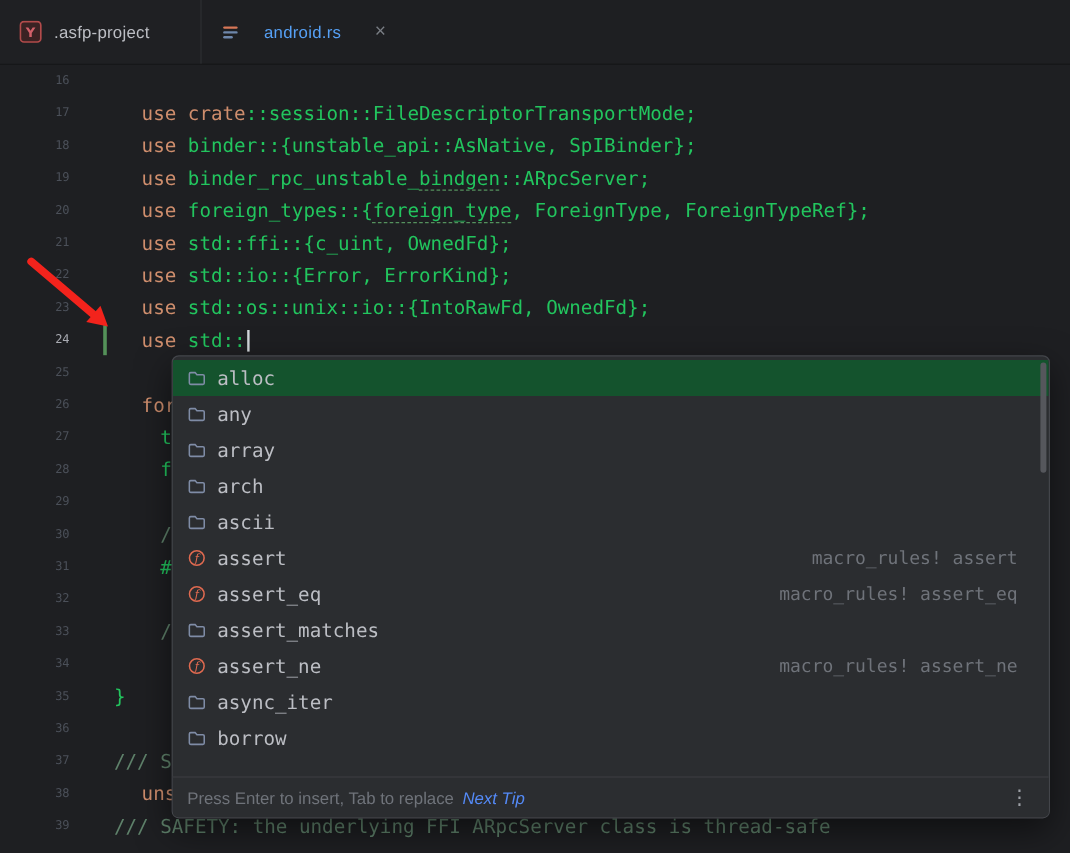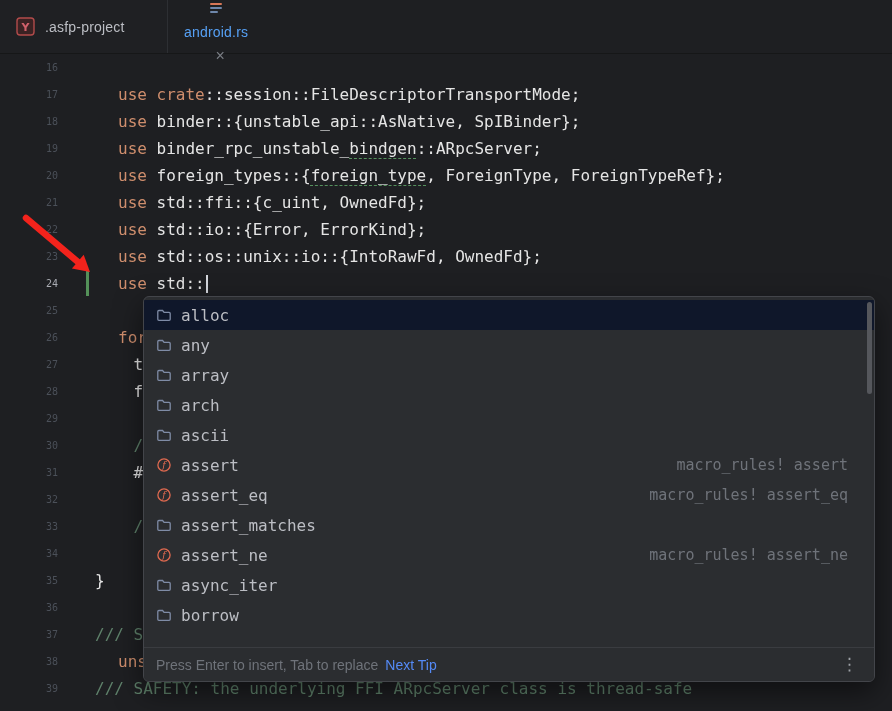--- a/index.html
+++ b/index.html
@@ -14,41 +14,41 @@
   .window { position:absolute; inset:0; }
 
   
   .tabbar {
     position:absolute; top:0; left:0; width:892px; height:54px;
     background:#1e1f22; display:flex; align-items:stretch;
     border-bottom:1px solid #161718; z-index:2;
   }
   .tab { display:flex; align-items:center; padding:0 16px; position:relative; cursor:default; }
   .tab-project { background:#1f2023; border-right:1px solid #2d2f33; min-width:168px; gap:10px; }
-  .tab-active  { gap:8px;flex-direction:column; }
+  .tab-active  { gap:20px; }
   .tlabel { font-size:14px; color:#bcbec4; letter-spacing:.2px; }
   .tab-active .tlabel { color:#56a0f5; }
   .tclose { font-size:16px; color:#7a7e85; margin-left:8px; line-height:1; }
   .ticon { display:flex; align-items:center; }
 
   
   .editor {
     position:absolute; top:54px; left:0; right:0; bottom:0;
     font-family:"DejaVu Sans Mono", monospace; font-size:16px;
     z-index:1; overflow:hidden;
   }
   .line { display:flex; height:27px; align-items:center; position:relative; white-space:pre; }
   .ln {
     width:58px; flex:0 0 58px; text-align:right;
     font-size:10px; color:#4b5059; user-select:none;
   }
   .ln.cur { color:#a9abb2; }
   .lc { margin-left:37px; white-space:pre; }
   .c-kw { color:#cf8e6d;margin-left:23px; }
-  .c-tx { color:#e5e5e5; }
+  .c-tx { color:#22c55e; }
   .c-cm { color:#5f826b; }
   .squig {
     text-decoration:underline dashed #55915e 1px;
     text-underline-offset:4px;
   }
   .vcs { position:absolute; left:86px; top:1px; bottom:1px; width:3px; background:#549159; }
   .caret { display:inline-block; width:2px; height:18px; background:#d4d7dd; vertical-align:-4px; margin-left:1px; }
 
   
   .popup {
@@ -56,35 +56,35 @@
     background:#2b2d30; border:1px solid #43454a; border-radius:6px;
     box-shadow:0 10px 28px rgba(0,0,0,.5);
     z-index:5; overflow:hidden;
   }
   .clist { position:absolute; top:0; left:0; right:0; bottom:34px; overflow:hidden; padding-top:3px; }
   .citem {
     display:flex; align-items:center; height:30px;
     padding:0 26px 0 12px; gap:9px;
     font-family:"DejaVu Sans Mono", monospace; font-size:16px;
   }
-  .citem.sel { background:#0f172a; }
+  .citem.sel { background:#14532d; }
   .cicon { display:flex; align-items:center; width:16px; flex:0 0 16px; }
   .clabel { color:#bcbec4; }
   .cdetail { margin-left:auto; color:#6f737a; font-size:15px; }
   .scrollthumb {
     position:absolute; right:2px; top:5px; width:5px; height:92px;
     background:#55575c; border-radius:3px; z-index:6;
   }
   .cfooter {
     position:absolute; left:0; right:0; bottom:0; height:34px;
     background:#2b2d30; border-top:1px solid #3a3c40;
     display:flex; align-items:center; padding:16px 12px;
     font-size:14px; color:#6f737a;
   }
-  .nexttip { color:#548af7; margin-left:7px; text-decoration:none; cursor:pointer; }
+  .nexttip { color:#548af7; margin-left:7px; text-decoration:none; cursor:pointer;font-style:italic; }
   .kebab { margin-left:auto; color:#9da0a6; font-size:17px; padding:0 4px; cursor:pointer; }
 
   
   .arrow { position:absolute; left:16px; top:210px; width:90px; height:75px; z-index:10; pointer-events:none; }
 </style>
 </head>
 <body>
 
 <div class="window">
 

